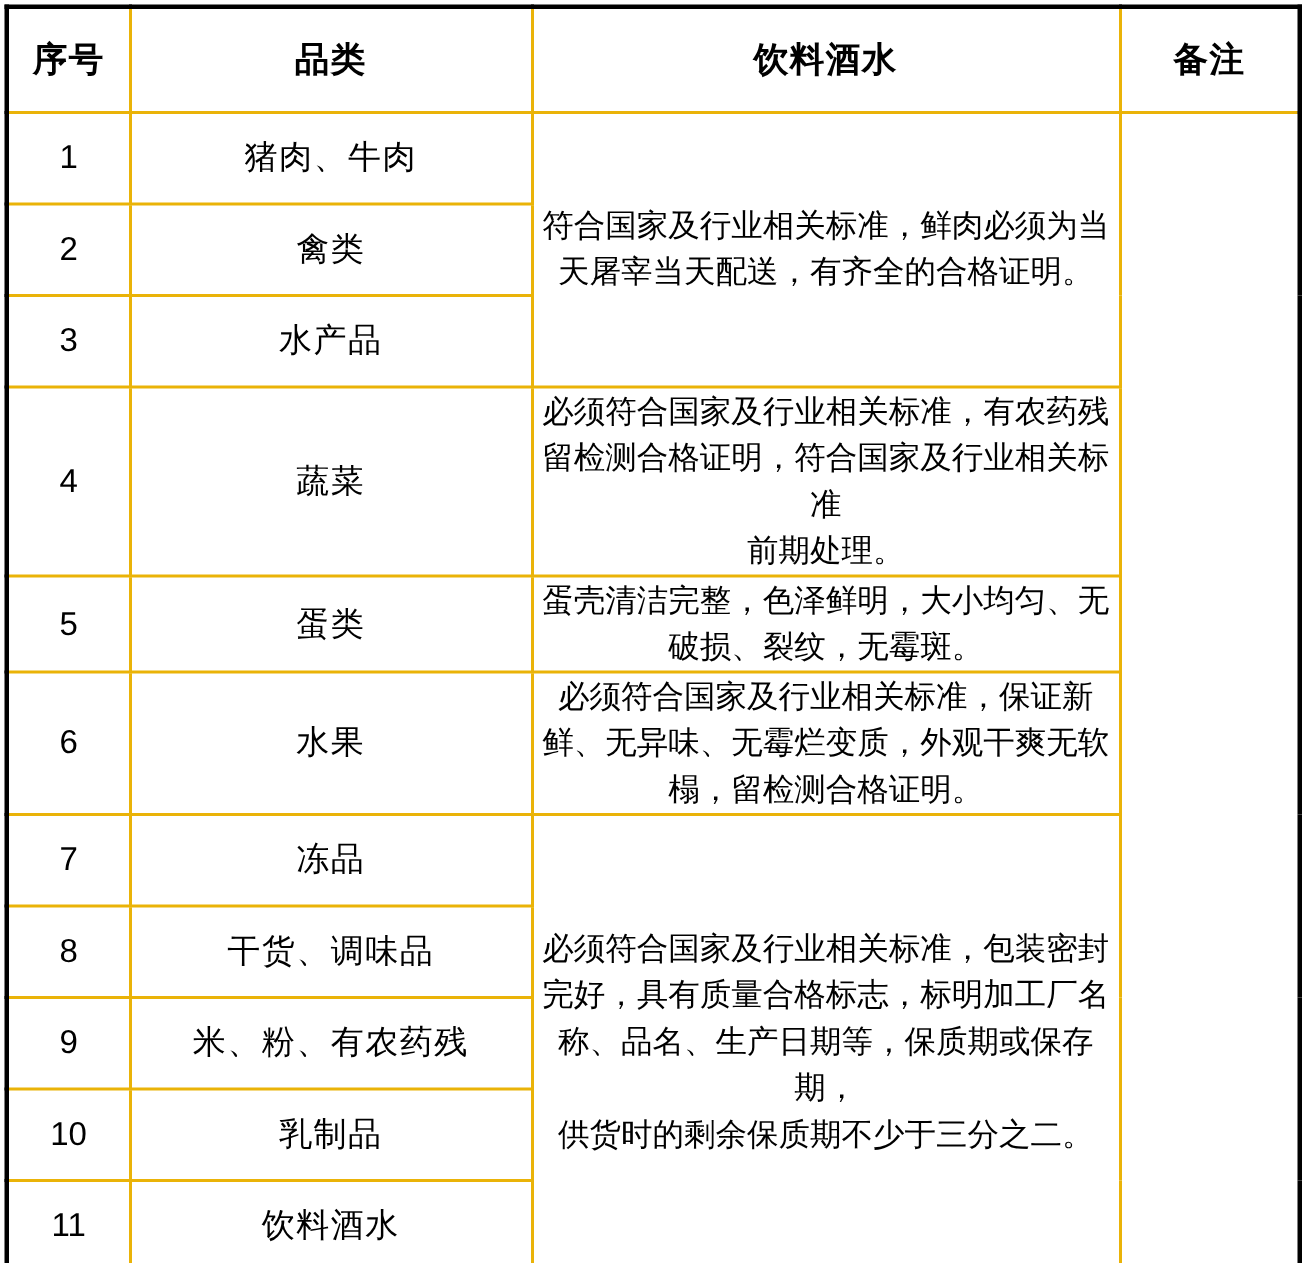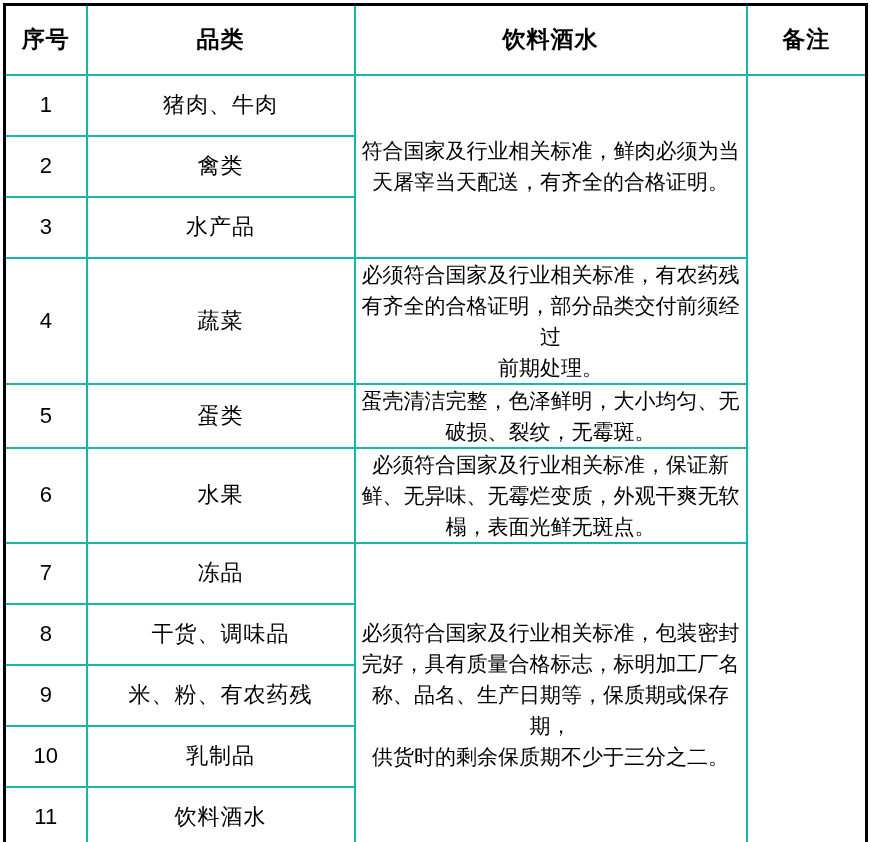--- a/index.html
+++ b/index.html
@@ -13,21 +13,21 @@
     color: #000000;
   }
   table.doc-table {
     border-collapse: collapse;
     table-layout: fixed;
     width: 862px;
     margin: 3px 0 0 3px;
     border: 3px solid #000000;
   }
   .doc-table th, .doc-table td {
-    border: 2px solid #14b8a6;
+    border: 2px solid #eab308;
     vertical-align: middle;
     text-align: center;
     padding: 0;
     overflow: hidden;
     margin-left: 28px;
   }
   .doc-table thead tr { height: 70px; }
   tr.h-s { height: 61px; }   
   tr.h-m { height: 93px; }   
   th.col-header {
@@ -86,35 +86,35 @@
       <td class="cell-category">禽类</td>
     </tr>
     <tr class="h-s">
       <td class="cell-no">3</td>
       <td class="cell-category">水产品</td>
     </tr>
     <tr class="h-m">
       <td class="cell-no">4</td>
       <td class="cell-category">蔬菜</td>
       <td class="cell-requirement">必须符合国家及行业相关标准，有农药残
-有齐全的合格证明，部分品类交付前须经过
+留检测合格证明，符合国家及行业相关标准
 前期处理。</td>
     </tr>
     <tr class="h-s">
       <td class="cell-no">5</td>
       <td class="cell-category">蛋类</td>
       <td class="cell-requirement">蛋壳清洁完整，色泽鲜明，大小均匀、无
 破损、裂纹，无霉斑。</td>
     </tr>
     <tr class="h-m">
       <td class="cell-no">6</td>
       <td class="cell-category">水果</td>
       <td class="cell-requirement">必须符合国家及行业相关标准，保证新
 鲜、无异味、无霉烂变质，外观干爽无软
-榻，表面光鲜无斑点。</td>
+榻，留检测合格证明。</td>
     </tr>
     <tr class="h-s">
       <td class="cell-no">7</td>
       <td class="cell-category">冻品</td>
       <td class="cell-requirement" rowspan="5">必须符合国家及行业相关标准，包装密封
 完好，具有质量合格标志，标明加工厂名
 称、品名、生产日期等，保质期或保存期，
 供货时的剩余保质期不少于三分之二。</td>
     </tr>
     <tr class="h-s">

